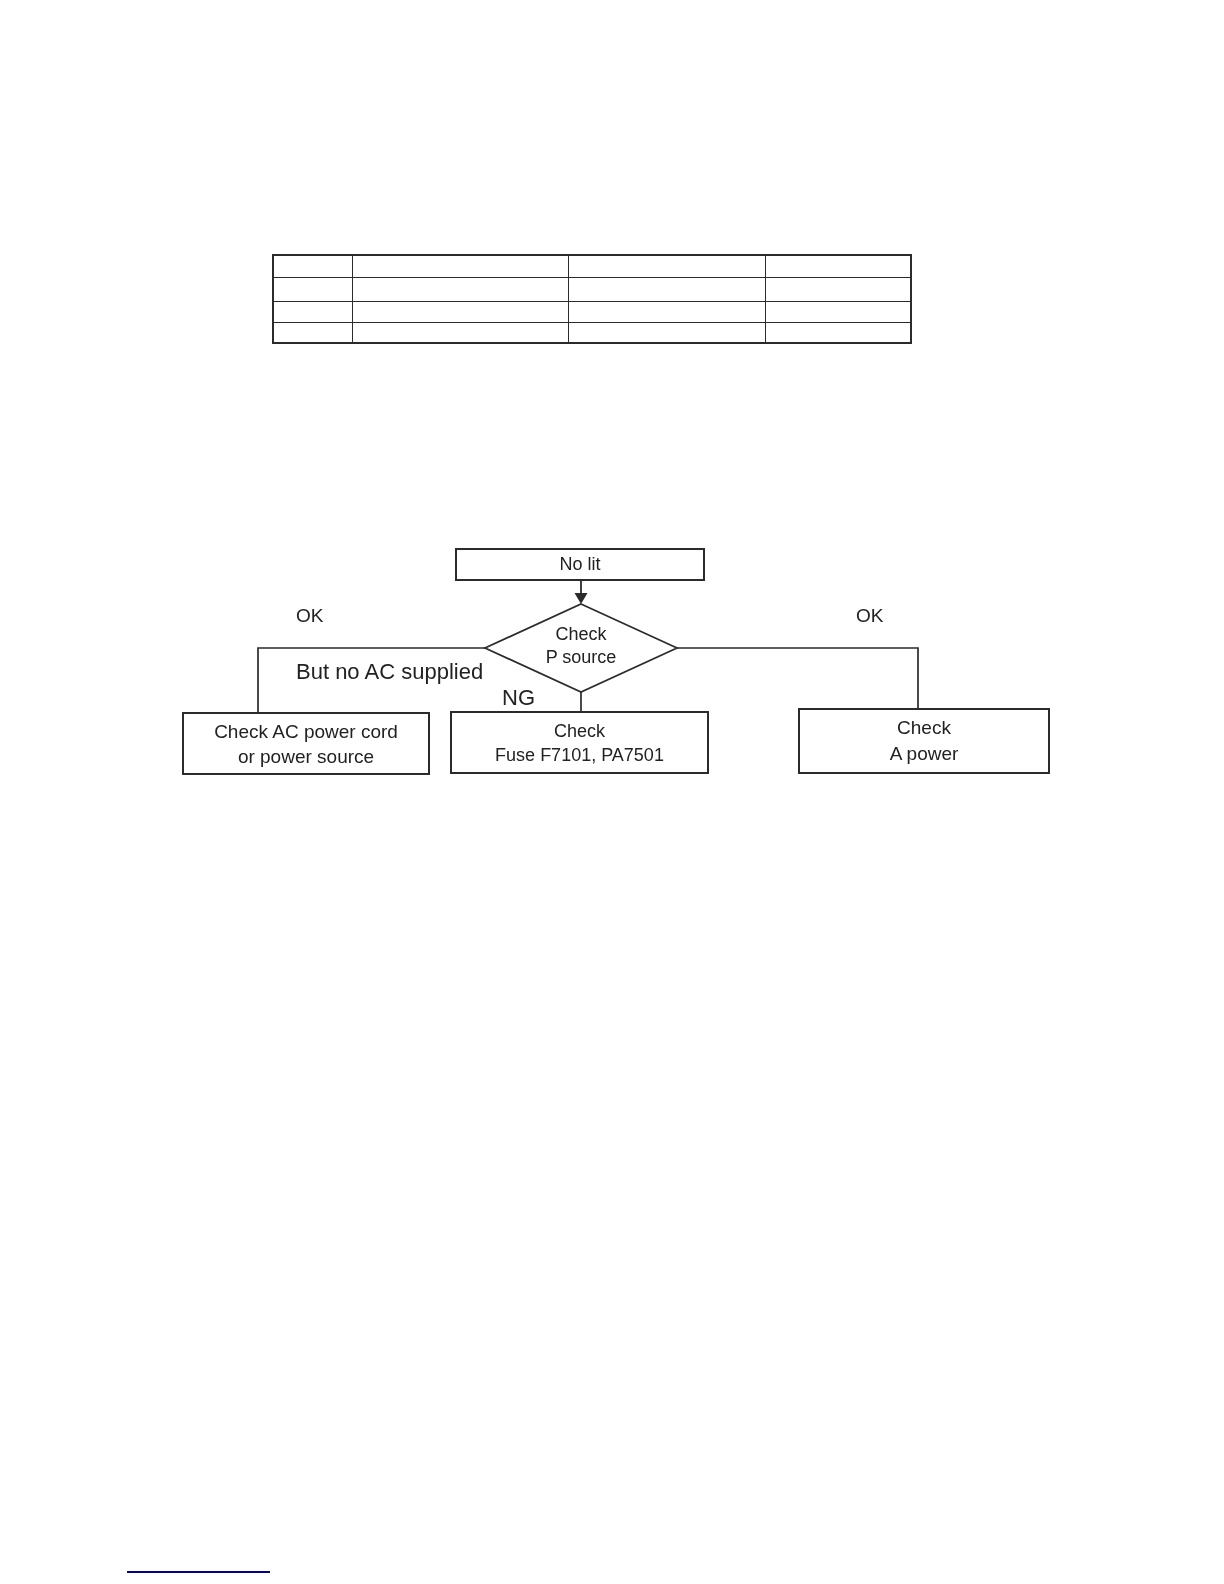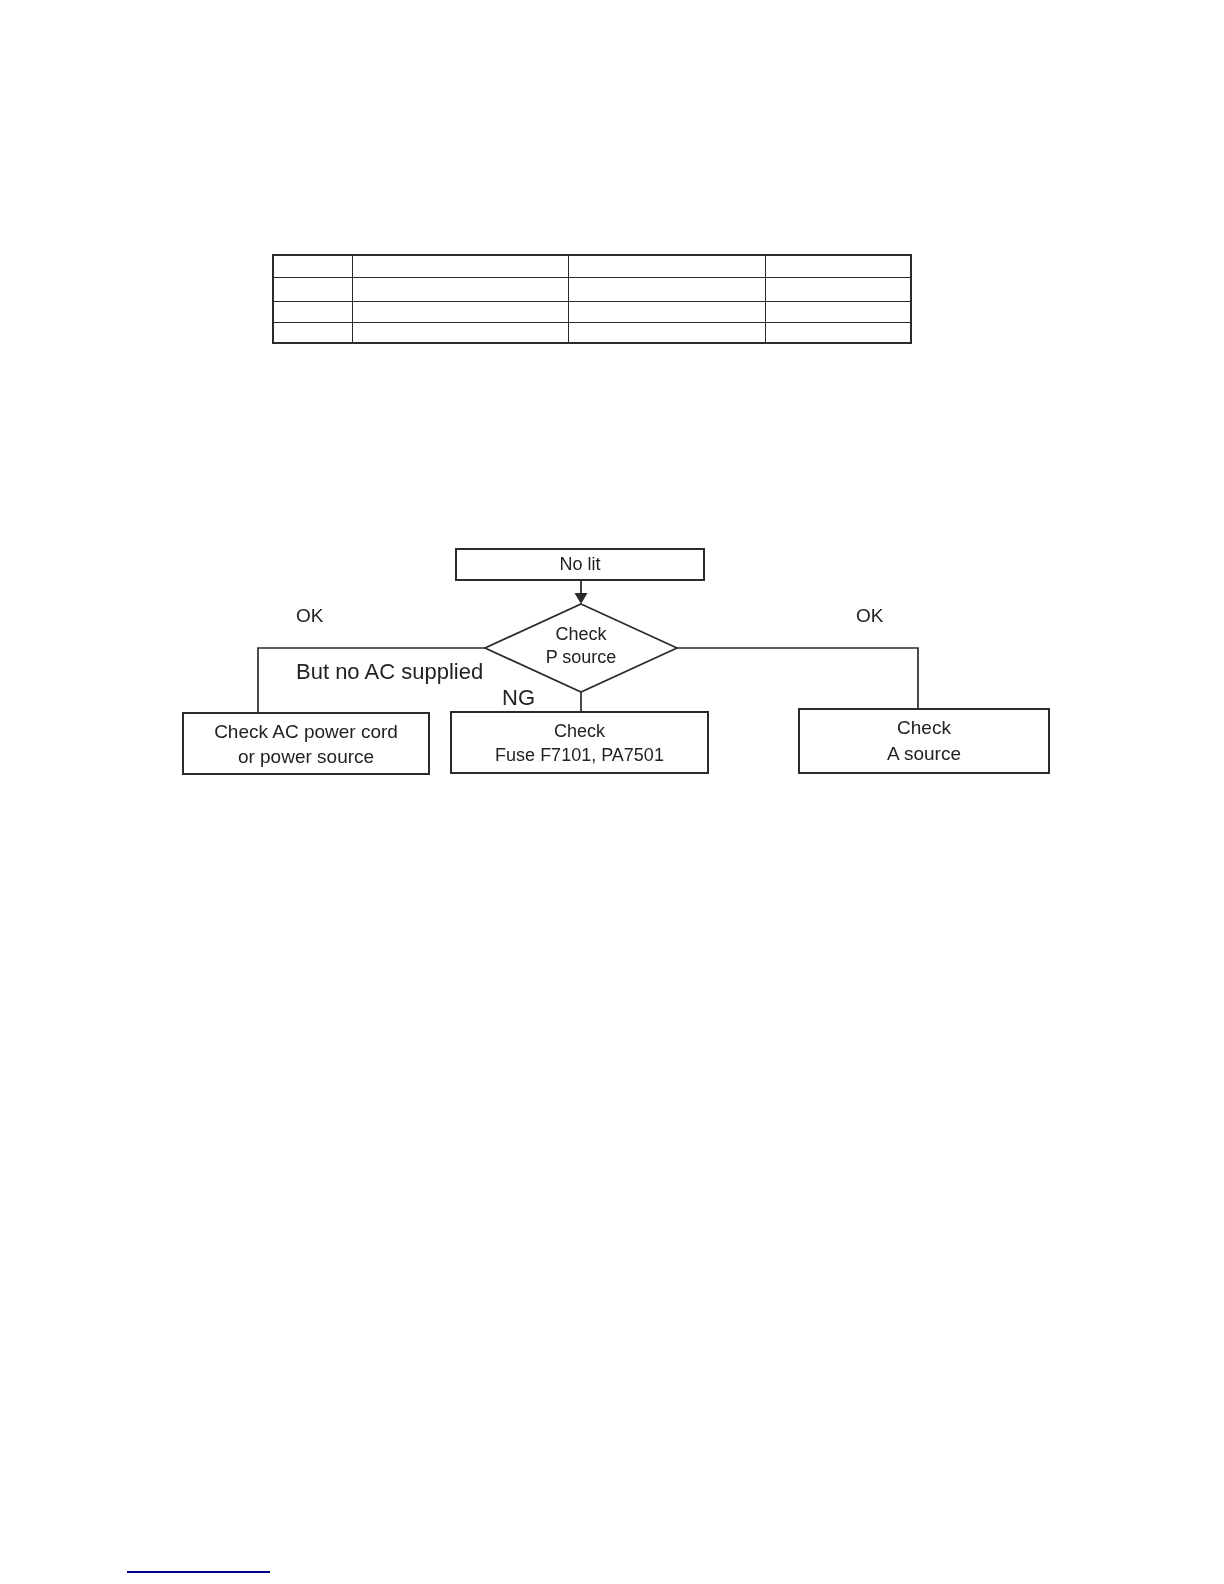--- a/index.html
+++ b/index.html
@@ -163,18 +163,18 @@
     <div>or power source</div>
   </div>
 
   <div class="fbox box-mid">
     <div class="l1">Check</div>
     <div class="l2">Fuse F7101, PA7501</div>
   </div>
 
   <div class="fbox box-right">
     <div>Check</div>
-    <div>A source</div>
+    <div>A power</div>
   </div>
 
   <div class="footer-rule"></div>
 
 </div>
 
 </body></html>

